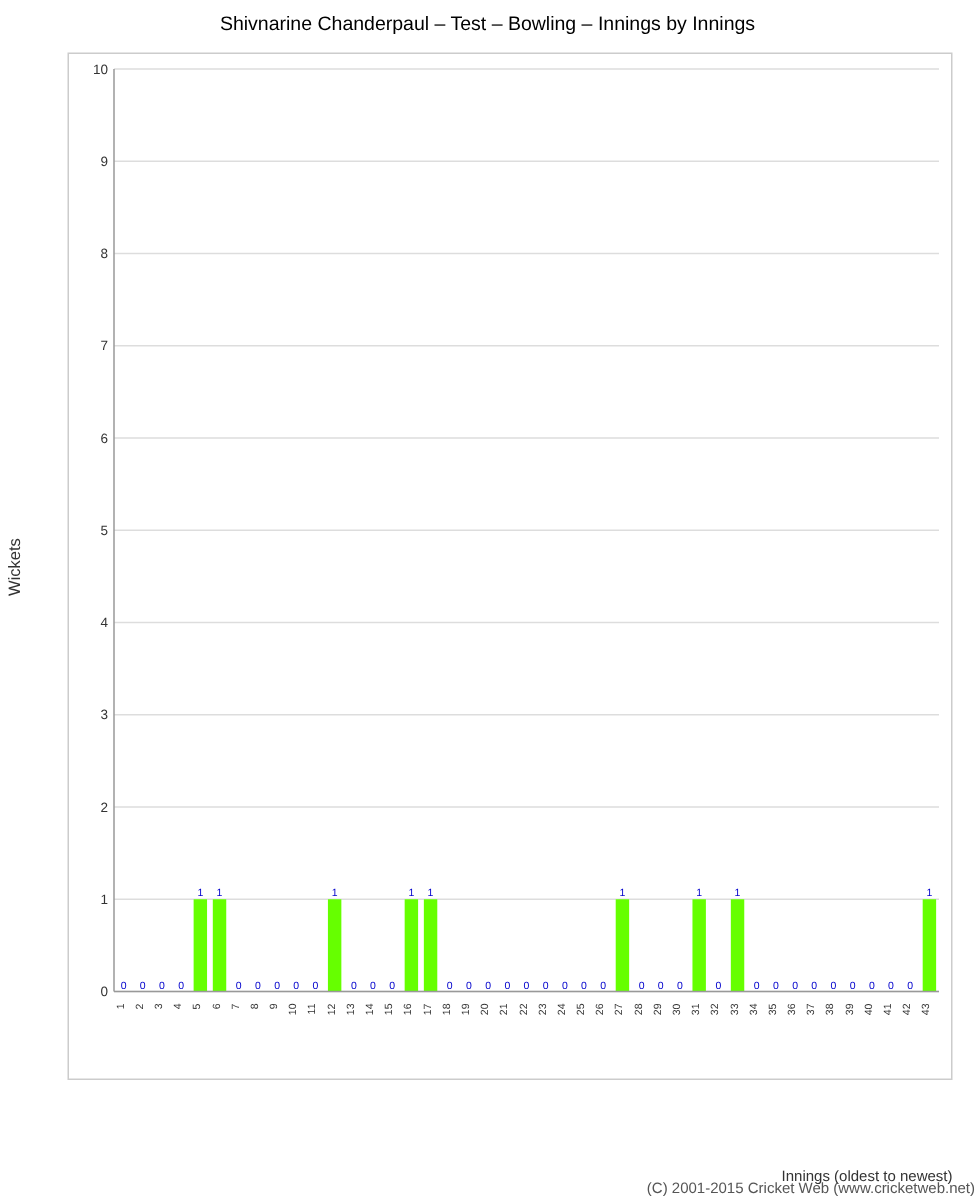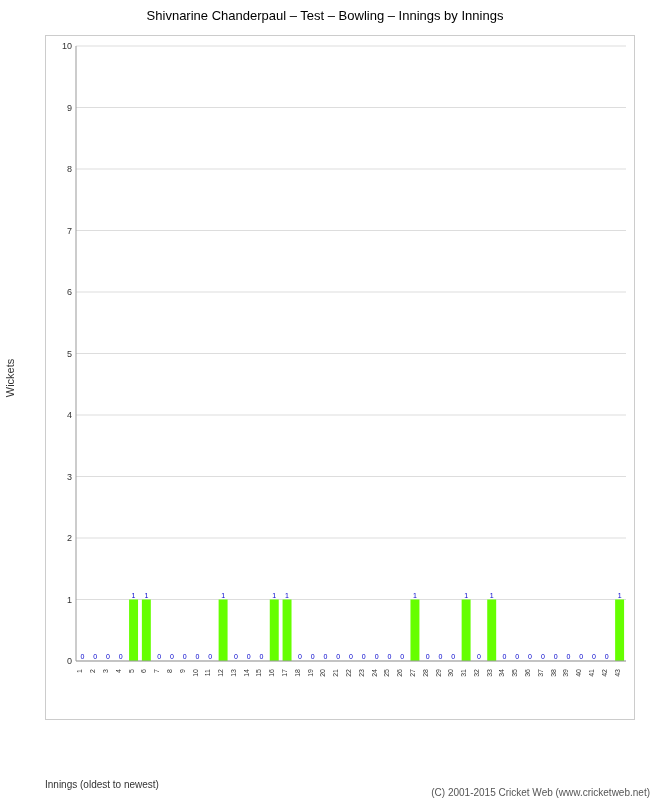--- a/index.html
+++ b/index.html
@@ -48,20 +48,21 @@
       transform: rotate(-90deg);
       white-space: nowrap;
       font-size: 11px;
       color: #333;
     }
     .x-axis-label {
       position: absolute;
       bottom: 10px;
       left: 45px;
       right: 15px;
+      text-align: right;
       font-size: 10px;
       color: #333;
     }
     .copyright {
       position: absolute;
       bottom: 2px;
       left: 0;
       right: 0;
       text-align: right;
       font-size: 10px;

